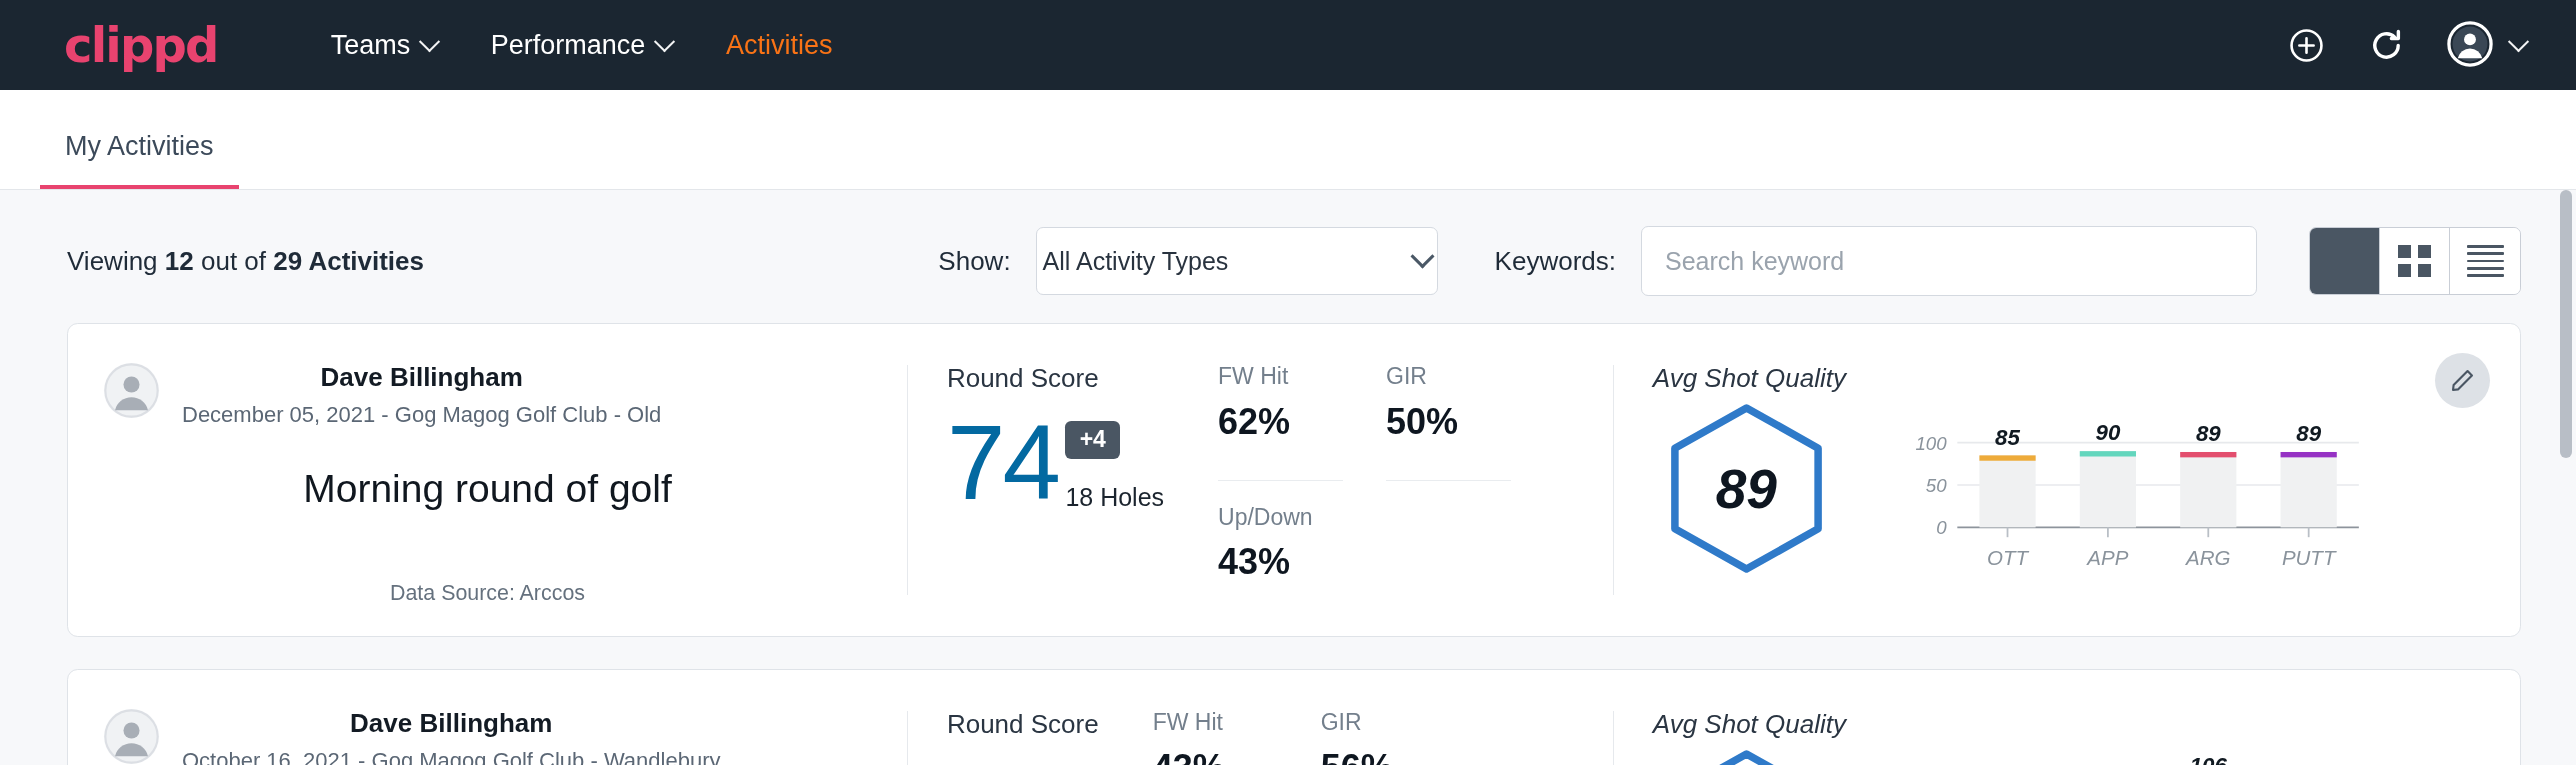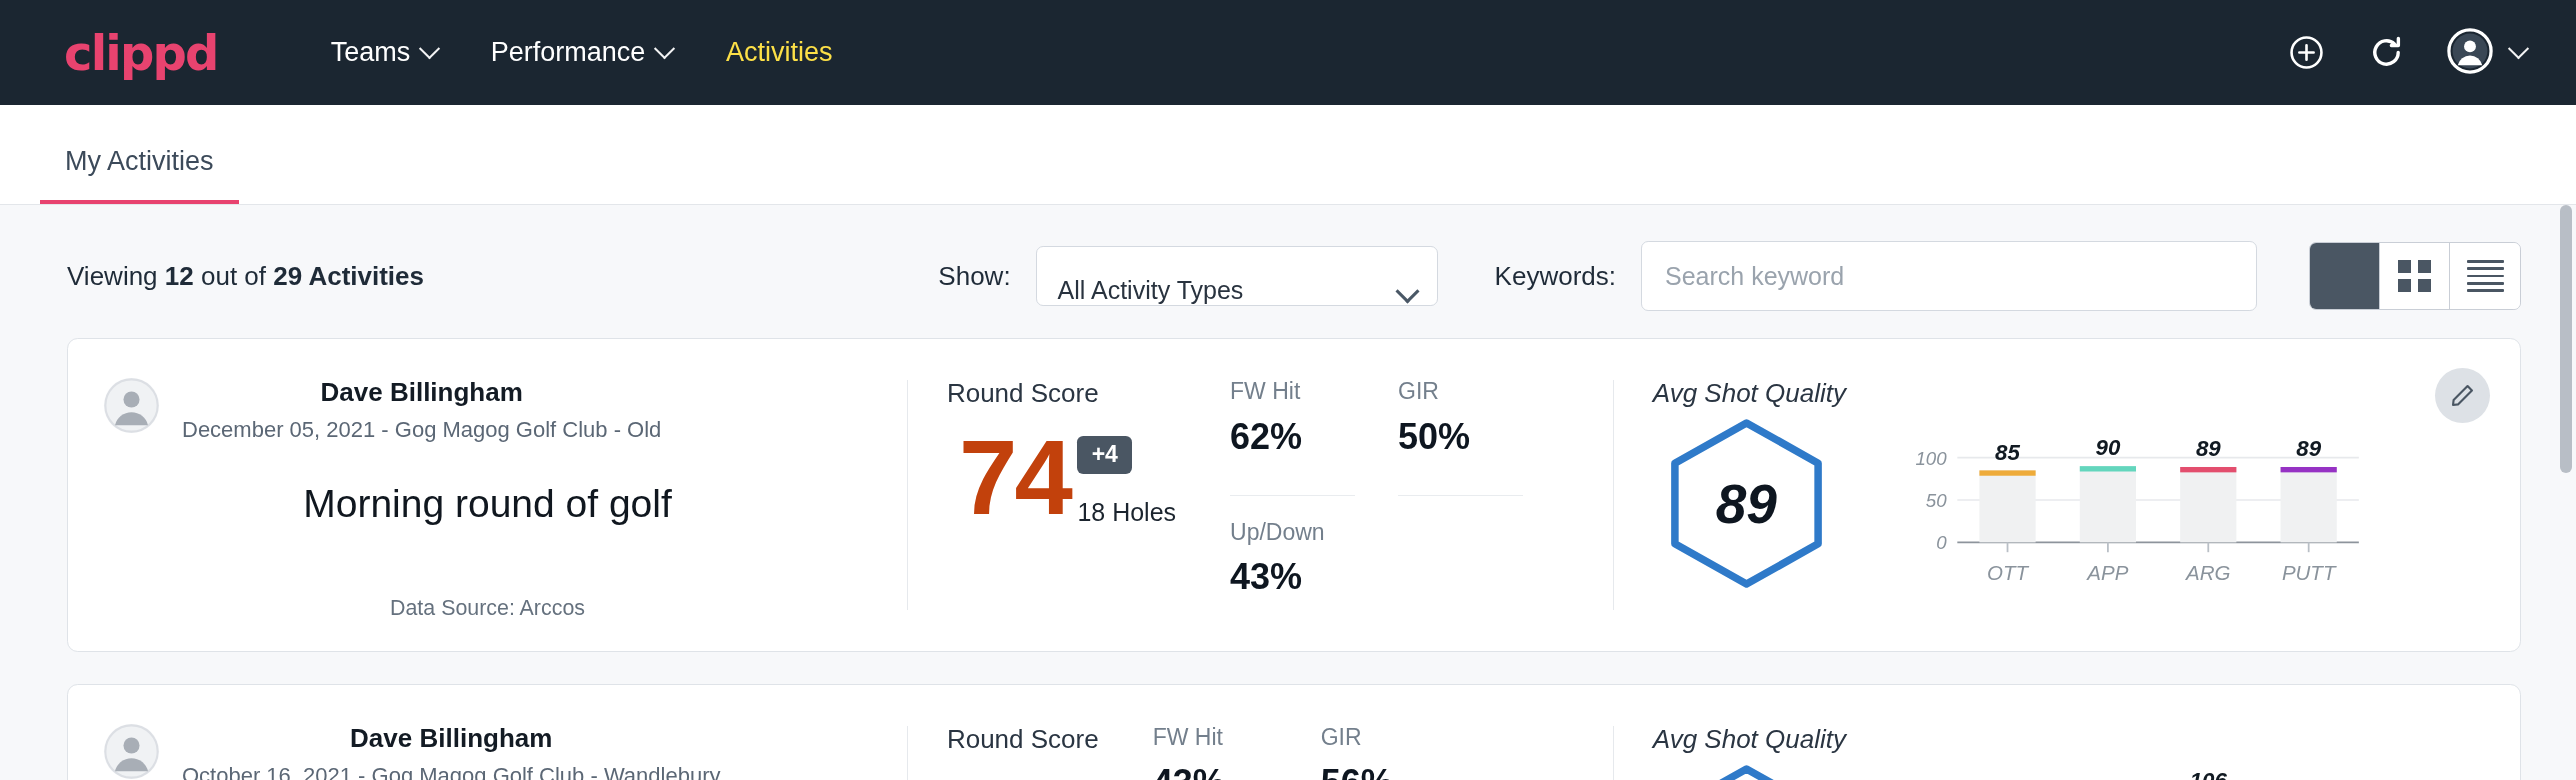--- a/index.html
+++ b/index.html
@@ -5,21 +5,21 @@
   * { box-sizing: border-box; margin: 0; padding: 0; }
   html, body {
     width: 2576px; height: 780px;
     background: #ffffff;
     font-family: "Liberation Sans", sans-serif;
     overflow: hidden;
   }
 
   
   .topbar {
-    height: 105px;
+    height: 90px;
     background: #1b2631;
     display: flex;
     align-items: center;
     padding: 0 50px 0 64px;
     position: relative;
   }
   .logo {
     font-size: 48px;
     font-weight: 700;
     color: #e8436f;
@@ -30,21 +30,21 @@
   }
   .nav { display: flex; align-items: flex-end; gap: 0; }
   .nav-item {
     display: flex; align-items: center; gap: 11.6px;
     color: #ffffff;
     font-size: 27px;
     padding: 9px 27px;
     cursor: pointer;
     white-space: nowrap;
   }
-  .nav-item.dim { color: #fde047; }
+  .nav-item.dim { color: #f97316; }
   .chev {
     width: 15px; height: 15px;
     border-right: 2.7px solid currentColor;
     border-bottom: 2.7px solid currentColor;
     transform: rotate(45deg) translate(-2.7px,-2.7px);
     opacity: .95;
   }
   .top-actions {
     margin-left: auto;
     display: flex; align-items: center; gap: 41px;
@@ -88,26 +88,26 @@
   .viewing b { font-weight: 700; }
 
   .toolbar-mid {
     margin-left: auto;
     display: flex;
     align-items: center;
     gap: 0;
   }
   .lbl { font-size: 26px; color: #1f2b38; margin-right: 25px; white-space: nowrap; }
   .select {
-    width: 402px; height: 60px;
+    width: 402px; height: 68px;
     background: #fff;
     border: 0.9px solid #d4d9e0;
     border-radius: 7.1px;
-    display: flex; align-items: flex-end;
-    padding: 0 21px;
+    display: flex; align-items: center;
+    padding: 0 6px;
     font-size: 25px; color: #29333f;
     cursor: pointer;
     position: relative;
   }
   .select .dd {
     margin-left: auto;
     width: 17px; height: 17px;
     border-right: 3.6px solid #4a5866;
     border-bottom: 3.6px solid #4a5866;
     transform: rotate(45deg) translate(-3.6px,-3.6px);
@@ -182,25 +182,24 @@
   .col-score {
     width: 705px;
     padding: 39px 18px 30px 39px;
     display: flex;
   }
   .score-block { flex: 0 0 auto; }
   .blk-label { font-size: 26px; color: #2a3542; }
   .score-row { display: flex; align-items: flex-start; margin-top: 21.4px; }
   .big-score {
     font-size: 105px;
-    font-weight: 700;
-    color: #c2410c;
+    font-weight: 400;
+    color: #0369a1;
     line-height: .92;
     letter-spacing: -2.7px;
-    margin-left: 12px;
   }
   .score-side { display: flex; flex-direction: column; justify-content: space-between; align-self: stretch; margin-left: 7.1px; padding-top: 5.4px; }
   .pill {
     background: #4a5663; color: #fff;
     font-size: 23px; font-weight: 700;
     border-radius: 6.2px;
     padding: 5.4px 14.3px;
     align-self: flex-start;
   }
   .holes { font-size: 25px; color: #1b242e; margin-top: 19.6px; white-space: nowrap; }

